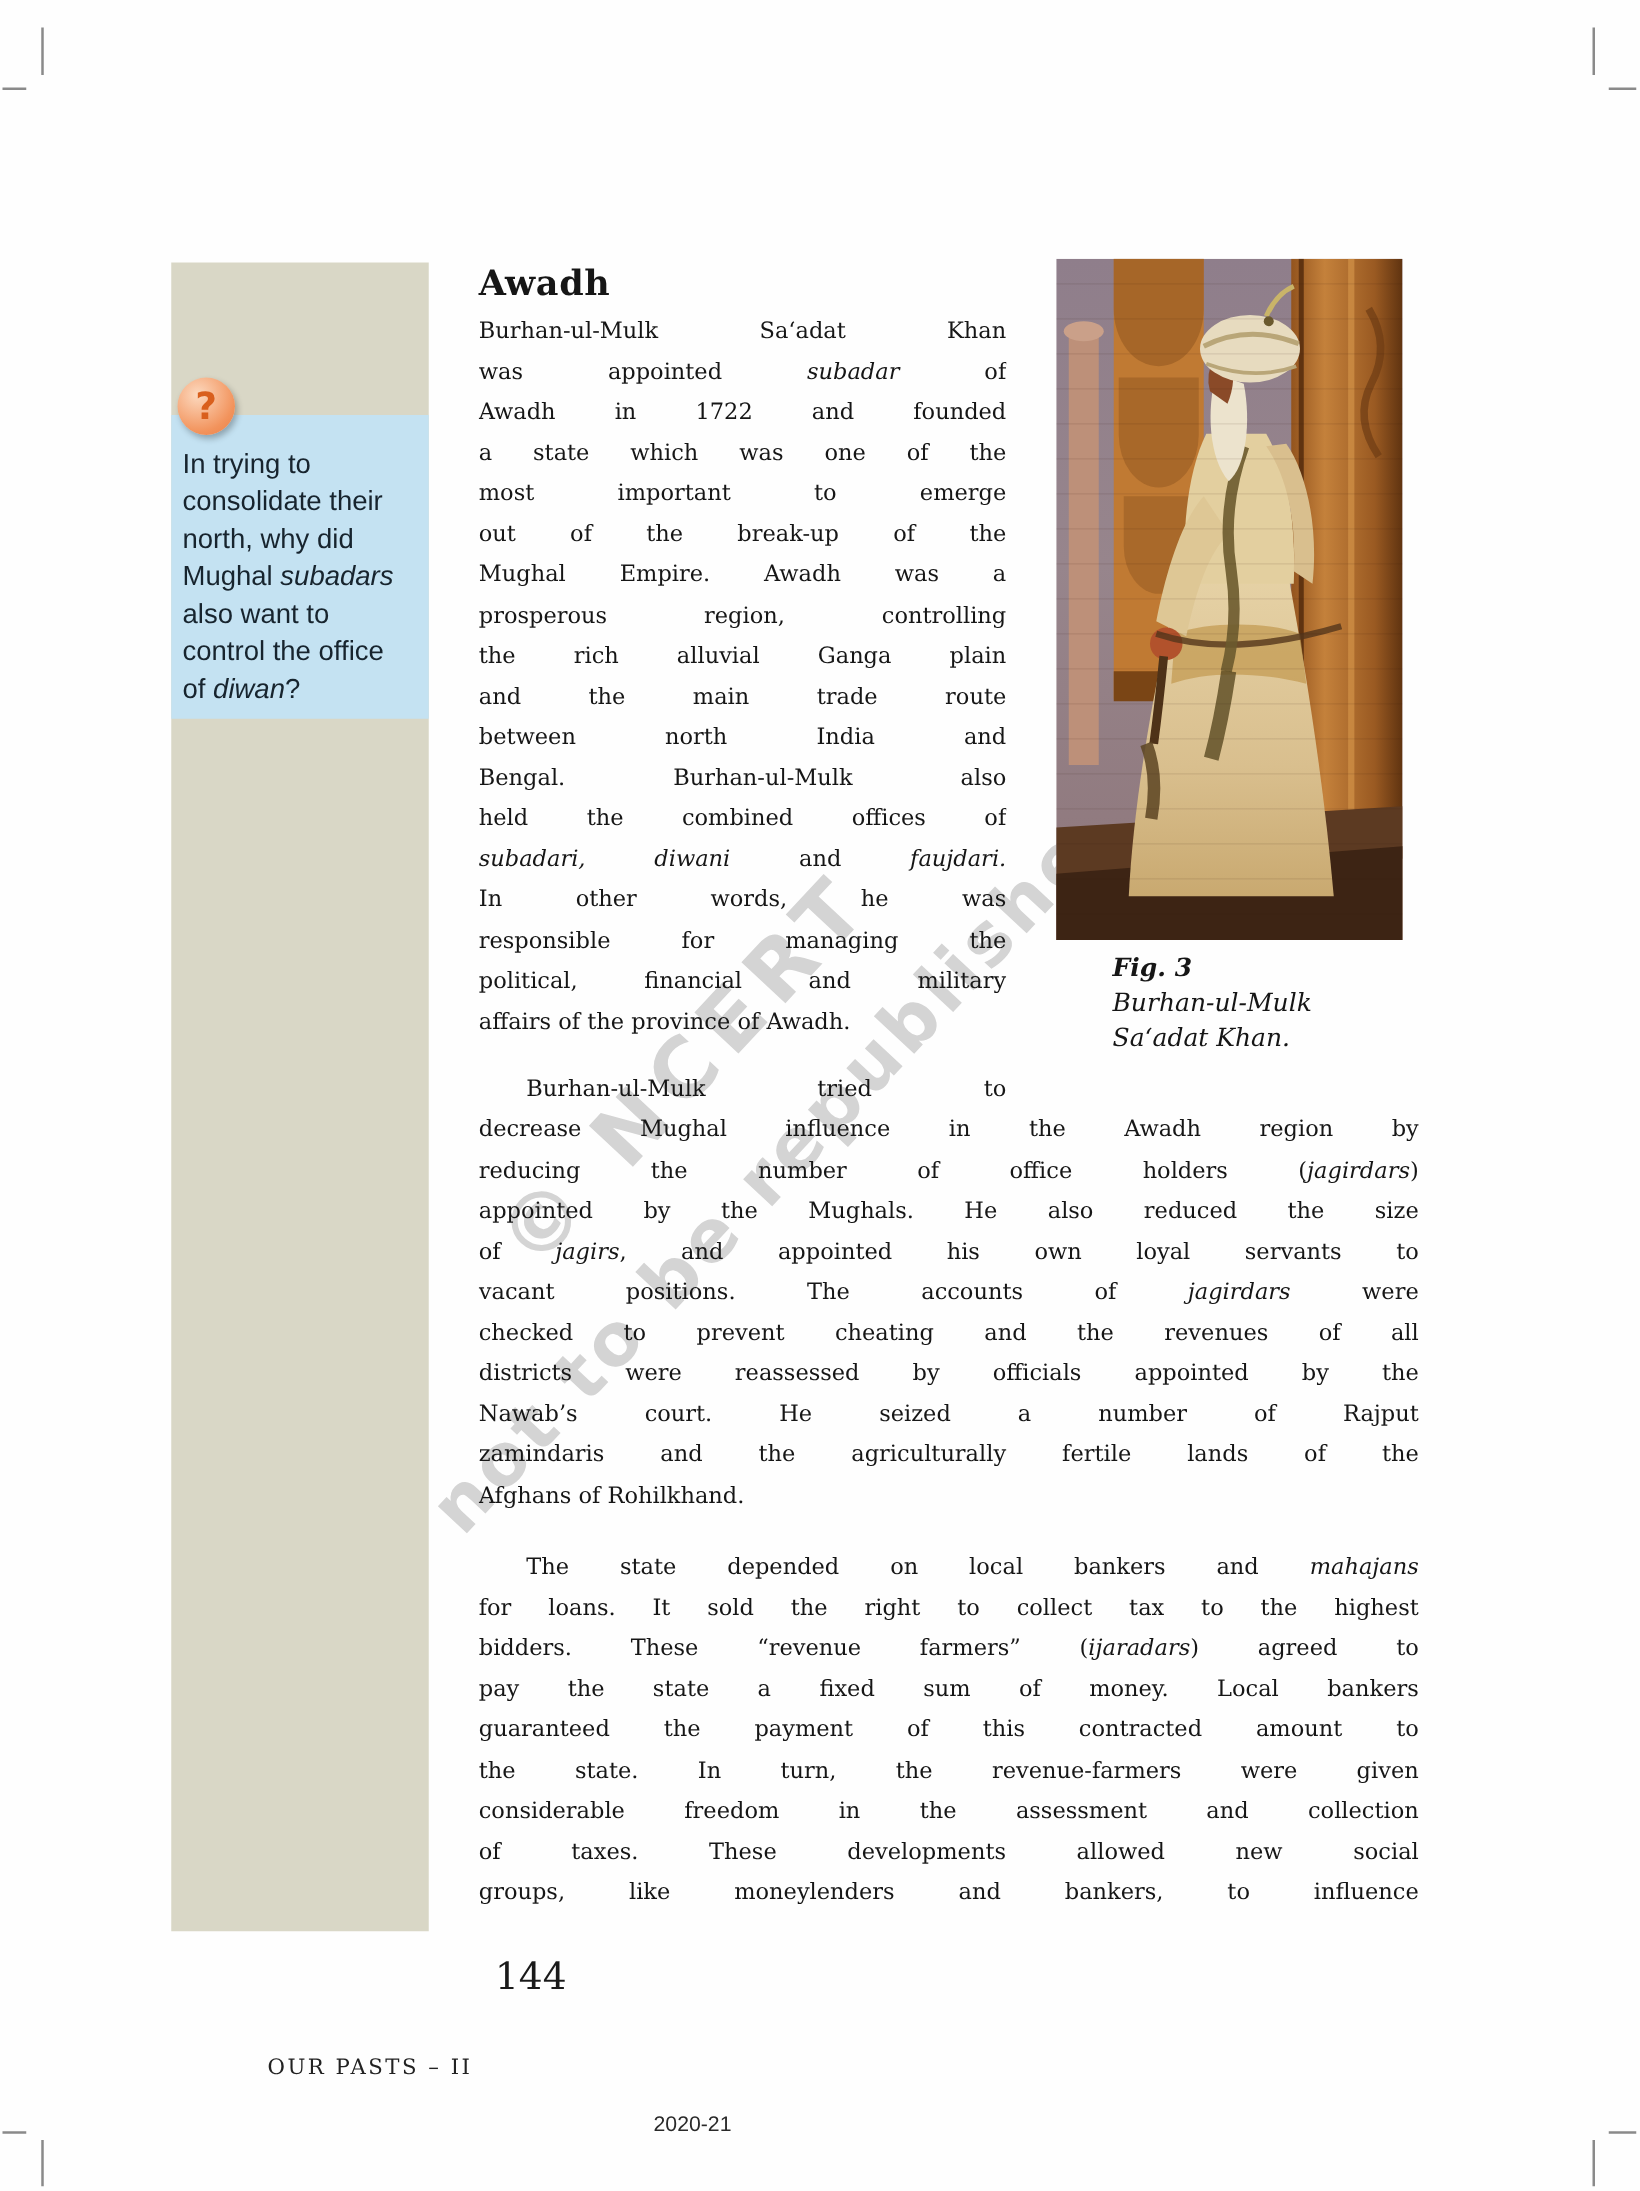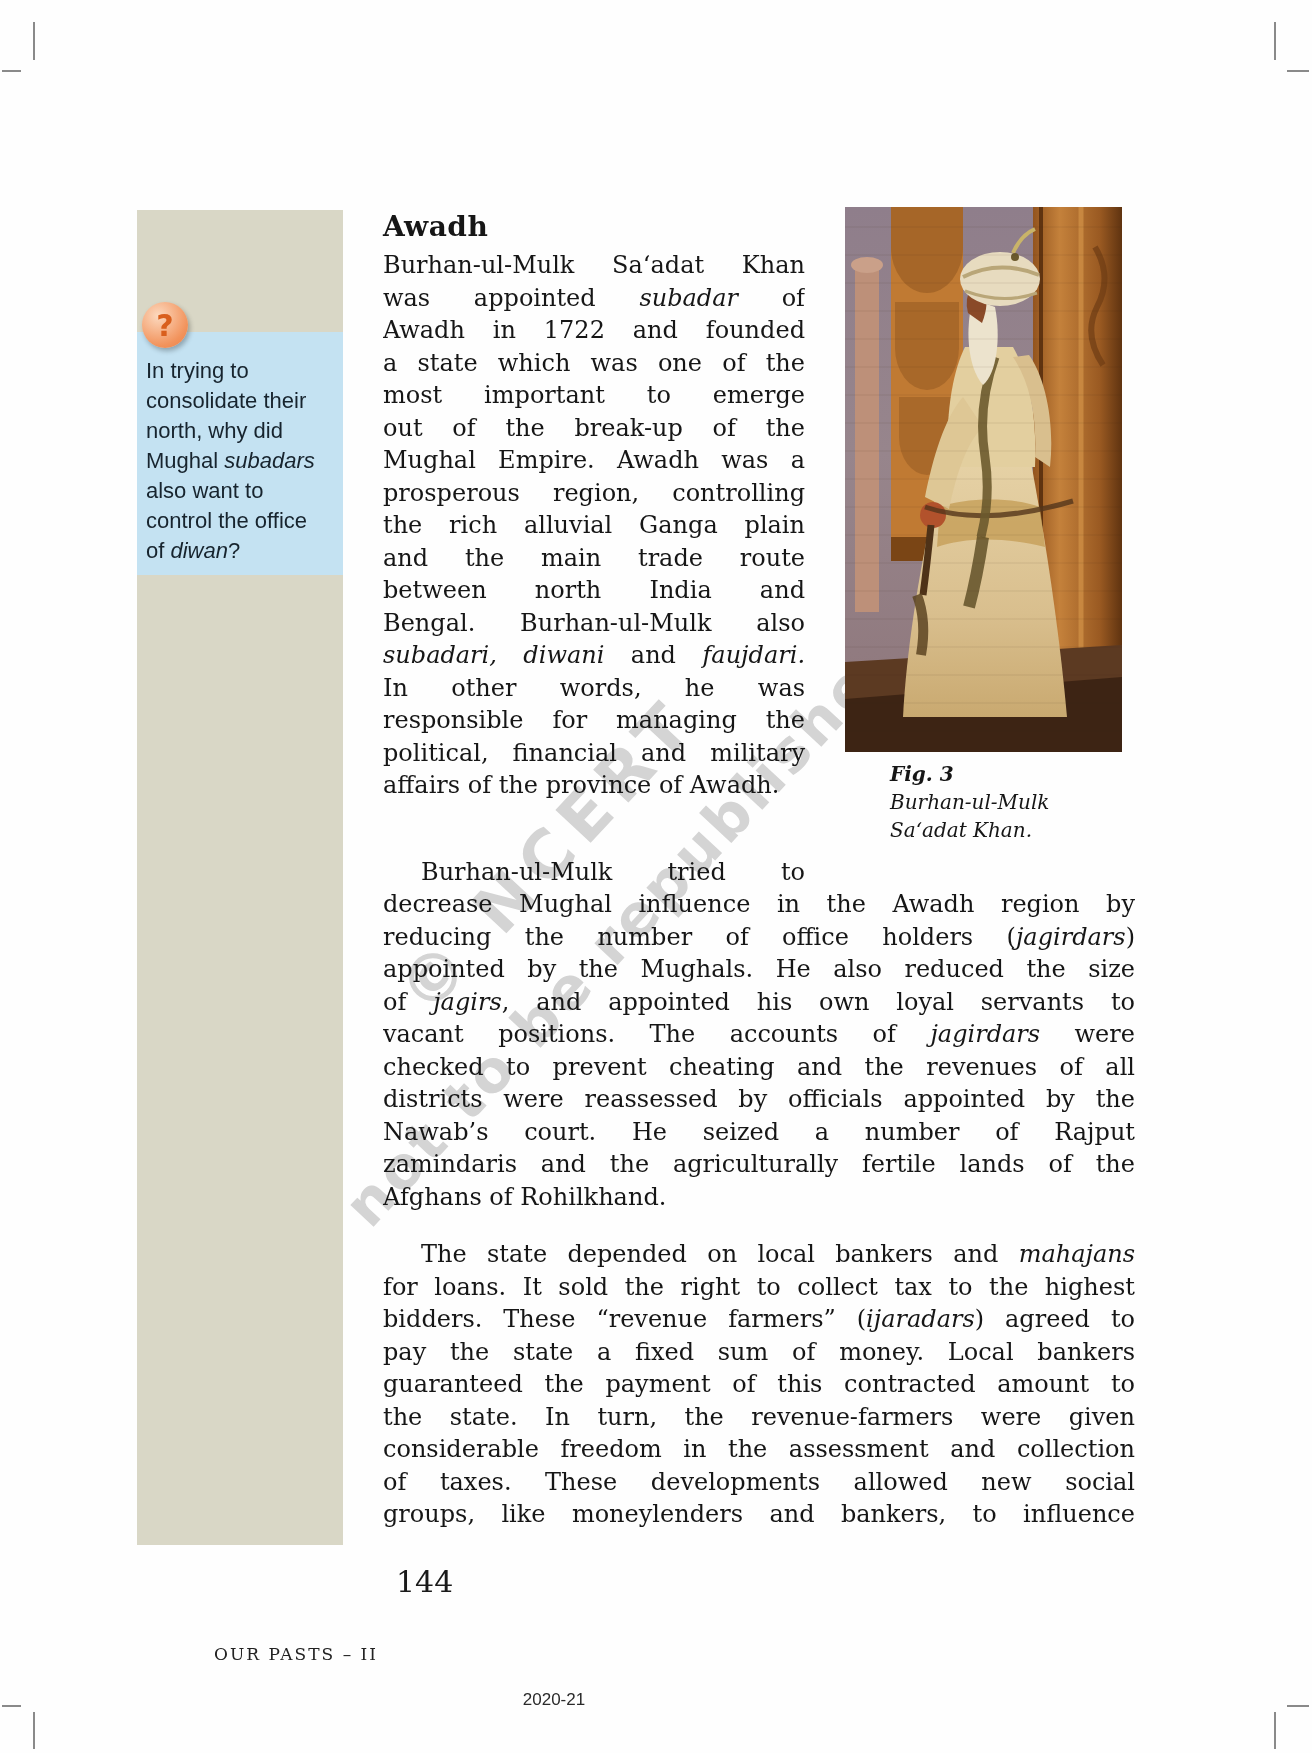--- a/index.html
+++ b/index.html
@@ -24,21 +24,21 @@
   .watermark{left:225px;top:600px;width:720px;height:580px;z-index:0;
              transform:rotate(-47deg);display:flex;flex-direction:column;
              align-items:center;justify-content:center;
              font-family:"DejaVu Sans", sans-serif;font-weight:bold;white-space:nowrap;
              color:rgba(170,170,170,0.5);}
   .wm1{font-size:66px;letter-spacing:10px;line-height:110px;}
   .wm2{font-size:58px;letter-spacing:4px;line-height:100px;}
   
   .z1{z-index:1;}
   .heading{left:383px;top:210px;font-size:28px;font-weight:bold;letter-spacing:0.5px;}
-  .lines{line-height:32.5px;font-size:24px;}
+  .lines{line-height:32.5px;font-size:18px;}
   .jline{text-align:justify;text-align-last:justify;white-space:nowrap;overflow:hidden;}
   .para1{left:383px;top:249px;width:422px;}
   .para2a{left:383px;top:856px;width:422px;}
   .para2b{left:383px;top:888px;width:752px;}
   .para3{left:383px;top:1238px;width:752px;}
   
   .painting{left:845px;top:207px;width:277px;height:545px;}
   .figcap{left:890px;top:760px;font-size:20px;font-style:italic;line-height:28px;}
   .figlabel{font-weight:bold;}
   
@@ -165,20 +165,21 @@
       <div class="jline"><span>Awadh in 1722 and founded</span></div>
       <div class="jline"><span>a state which was one of the</span></div>
       <div class="jline"><span>most important to emerge</span></div>
       <div class="jline"><span>out of the break-up of the</span></div>
       <div class="jline"><span>Mughal Empire. Awadh was a</span></div>
       <div class="jline"><span>prosperous region, controlling</span></div>
       <div class="jline"><span>the rich alluvial Ganga plain</span></div>
       <div class="jline"><span>and the main trade route</span></div>
       <div class="jline"><span>between north India and</span></div>
       <div class="jline"><span>Bengal. Burhan-ul-Mulk also</span></div>
+      <div class="jline"><span>held the combined offices of</span></div>
       <div class="jline"><span></span><i>subadari, diwani</i><span> and </span><i>faujdari.</i><span></span></div>
       <div class="jline"><span>In other words, he was</span></div>
       <div class="jline"><span>responsible for managing the</span></div>
       <div class="jline"><span>political, financial and military</span></div>
       <div class="jline" style="text-align-last: left;"><span>affairs of the province of Awadh.</span></div>
     </div>
   <div class="abs lines para2a z1">
       <div class="jline" style="padding-left: 38px; text-align-last: justify;"><span>Burhan-ul-Mulk tried to</span></div>
     </div>
   <div class="abs lines para2b z1">

